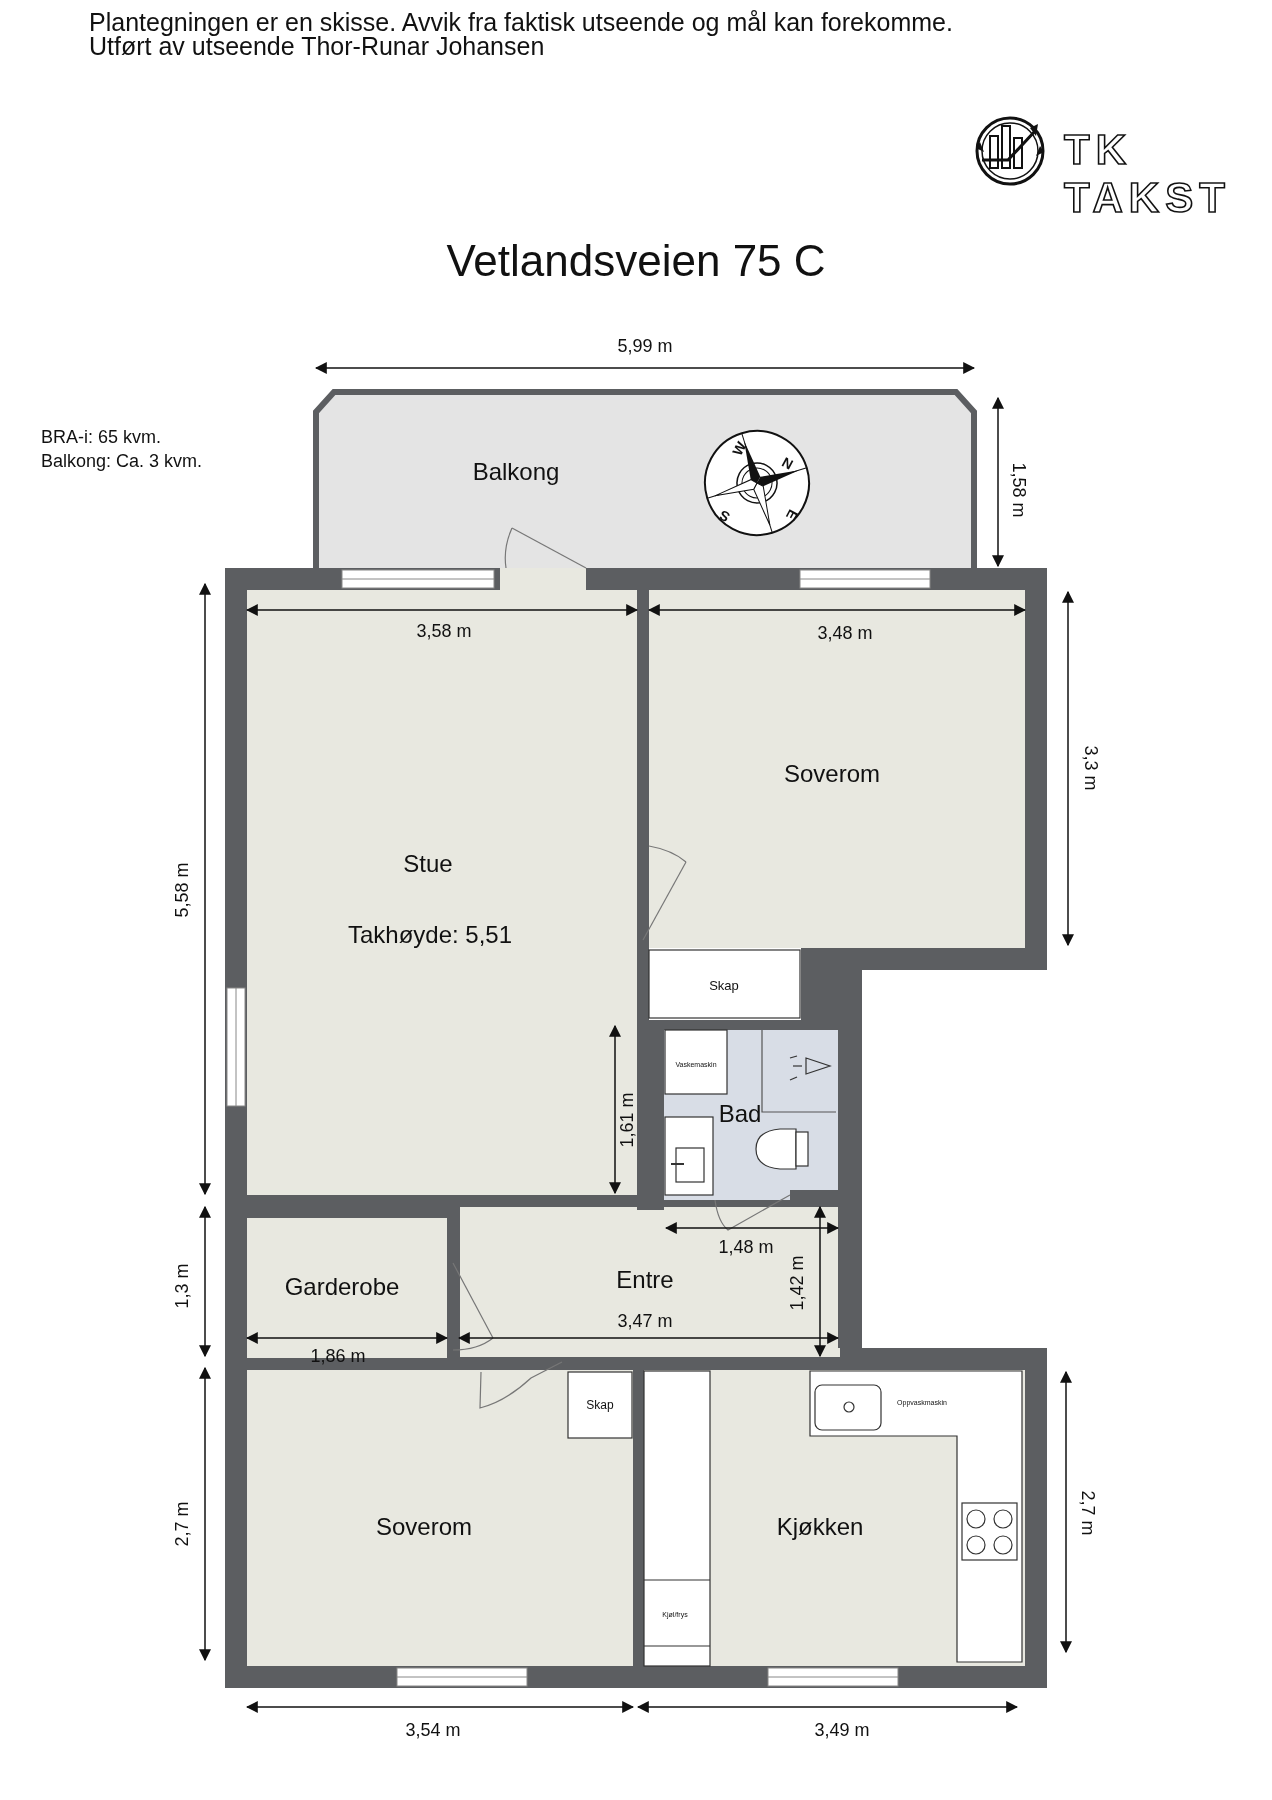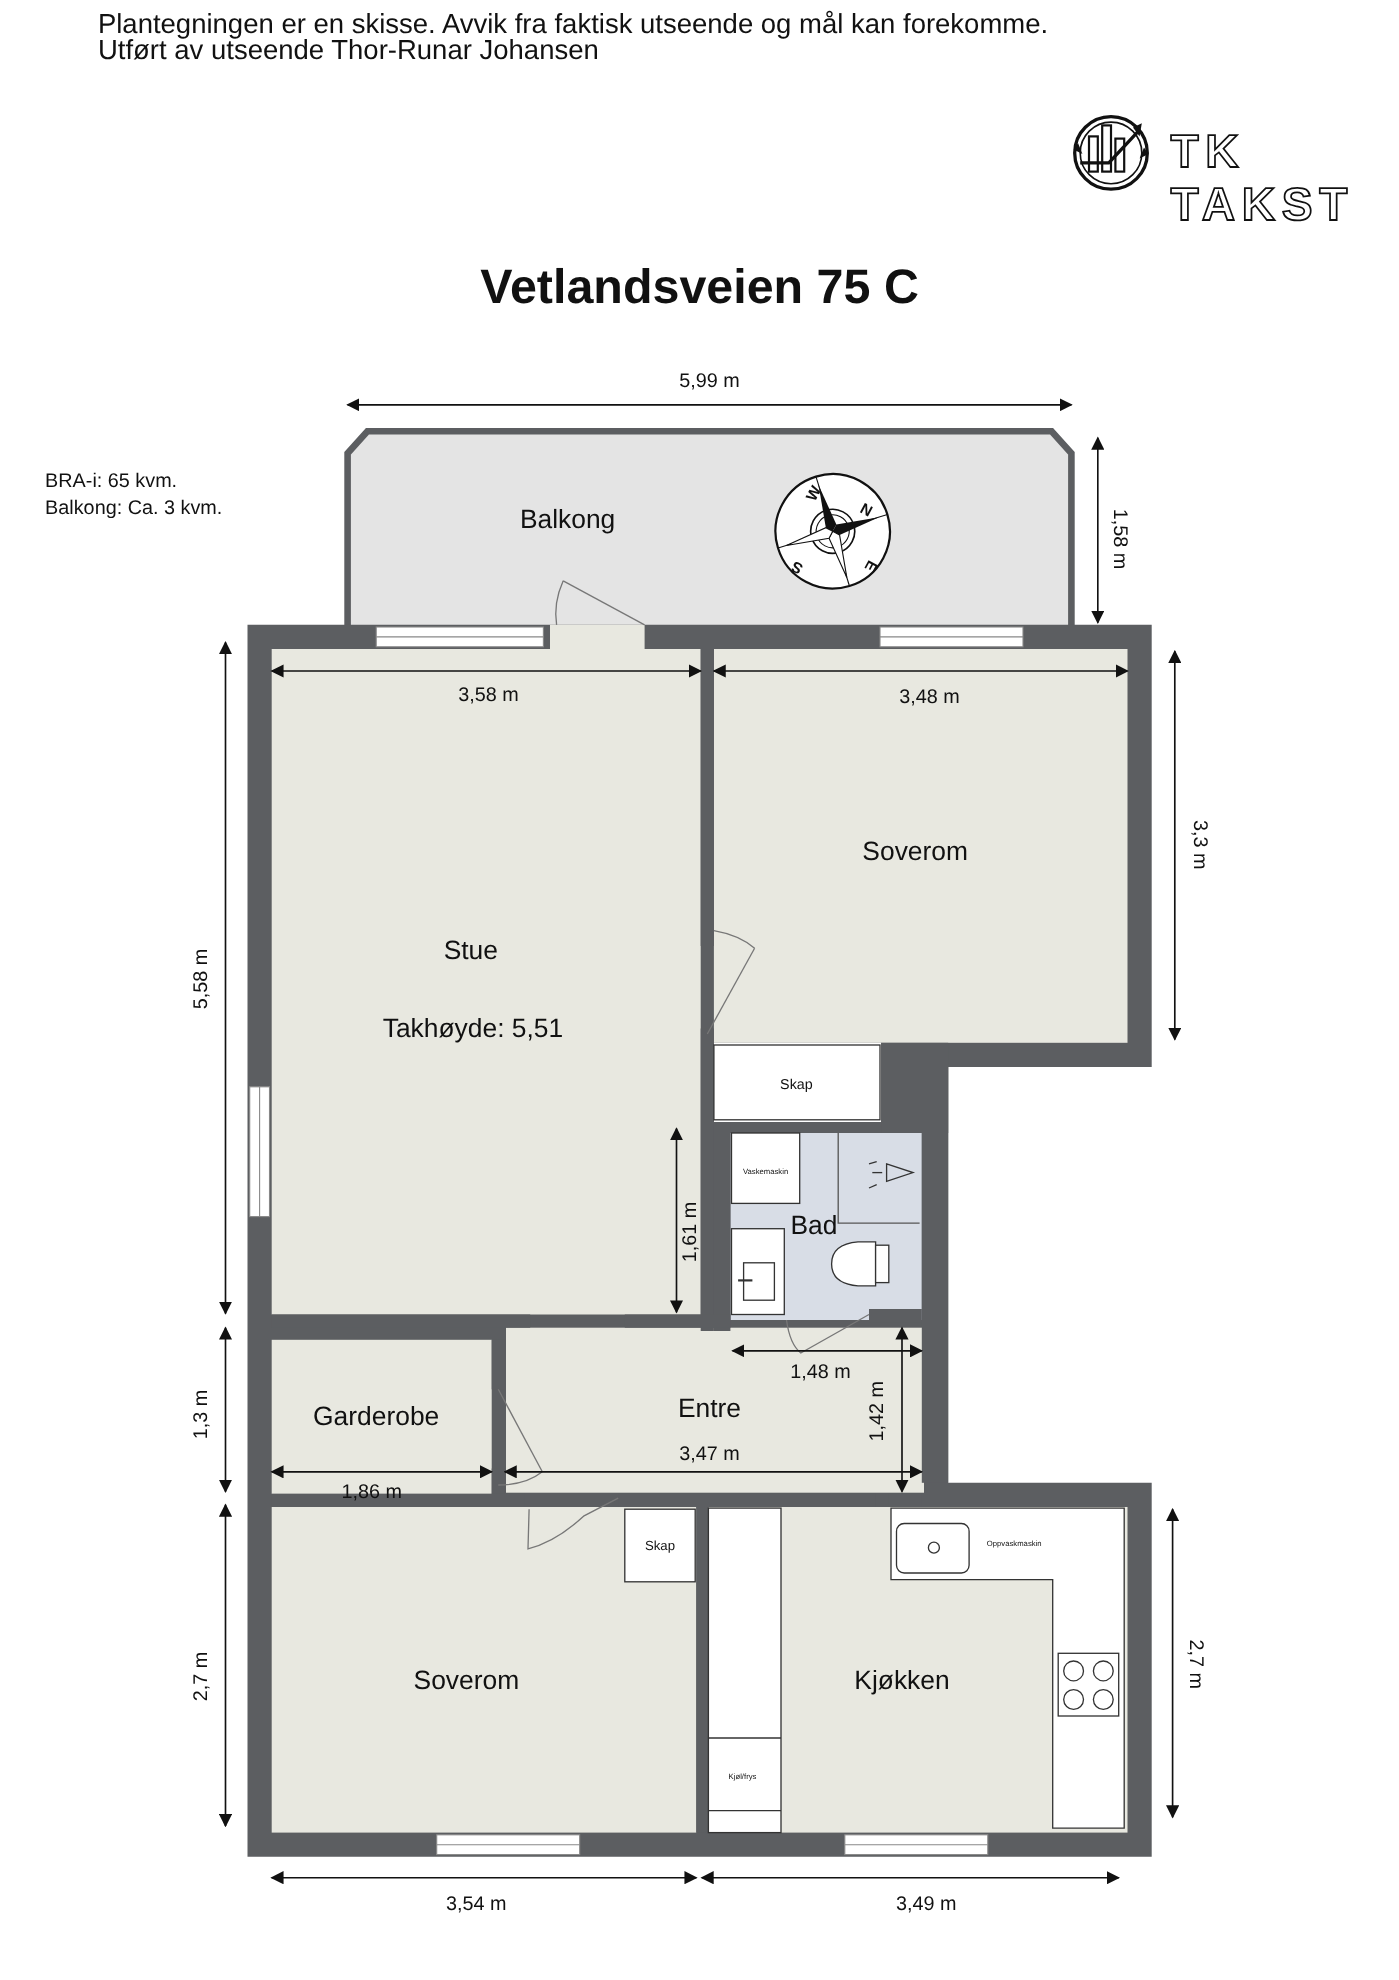--- a/index.html
+++ b/index.html
@@ -1,20 +1,20 @@
 <!DOCTYPE html>
 <html><head>
 <meta charset="utf-8">
 <style>
   html, body { margin:0; padding:0; background:#ffffff; }
   body { width:1272px; height:1800px; position:relative; overflow:hidden; font-family:"Liberation Sans", sans-serif; color:#111; }
   .disclaimer { position:absolute; left:41px; top:10px; font-size:25px; line-height:24px;margin-left:48px; }
   .area-info { position:absolute; left:41px; top:425px; font-size:18px; line-height:24px; }
-  .logo { position:absolute; left:968px; top:96px; width:300px; height:90px; }
-  .page-title { position:absolute; left:0; width:1272px; top:236px; text-align:center; font-size:44px;font-weight:bold; }
+  .logo { position:absolute; left:968px; top:108px; width:300px; height:90px; }
+  .page-title { position:absolute; left:0; width:1272px; top:236px; text-align:center; font-size:44px; }
   svg.plan { position:absolute; left:0; top:0; }
   svg text { font-family:"Liberation Sans", sans-serif; fill:#111; }
 </style>
 </head>
 <body>
 
 <div class="disclaimer">
   <div>Plantegningen er en skisse. Avvik fra faktisk utseende og mål kan forekomme.</div>
   <div>Utført av utseende Thor-Runar Johansen</div>
 </div>

